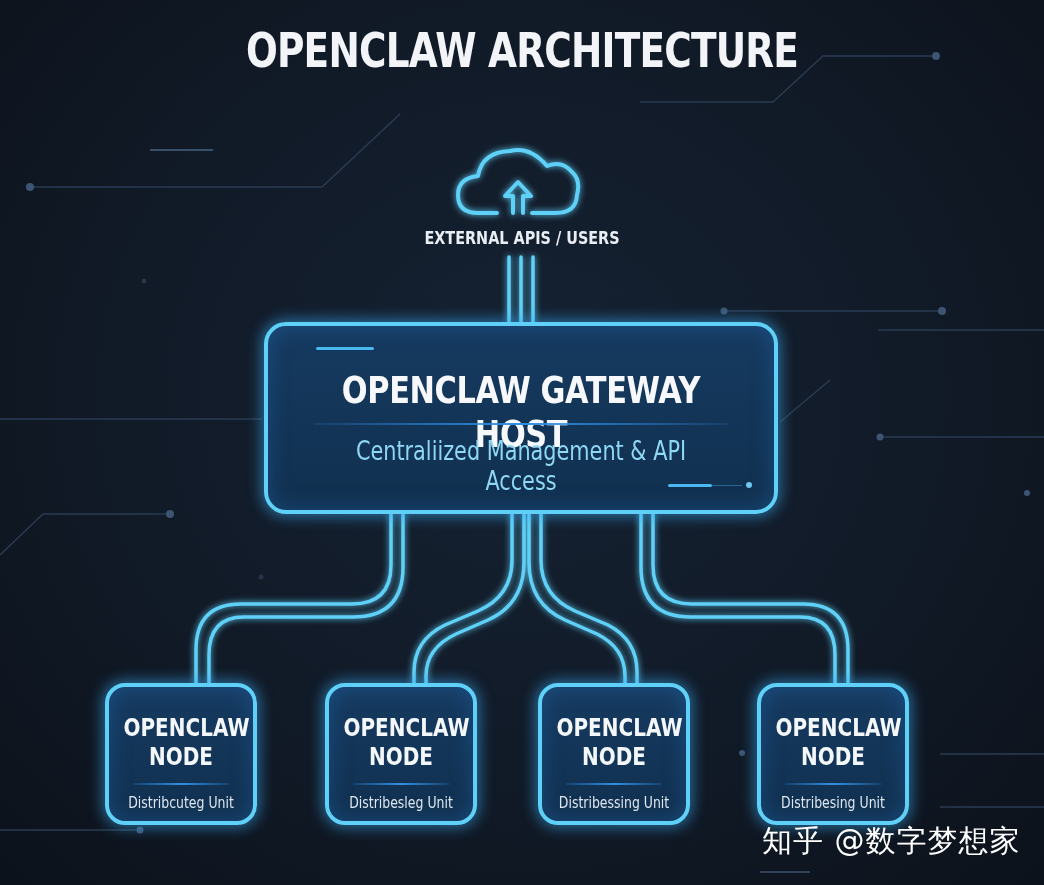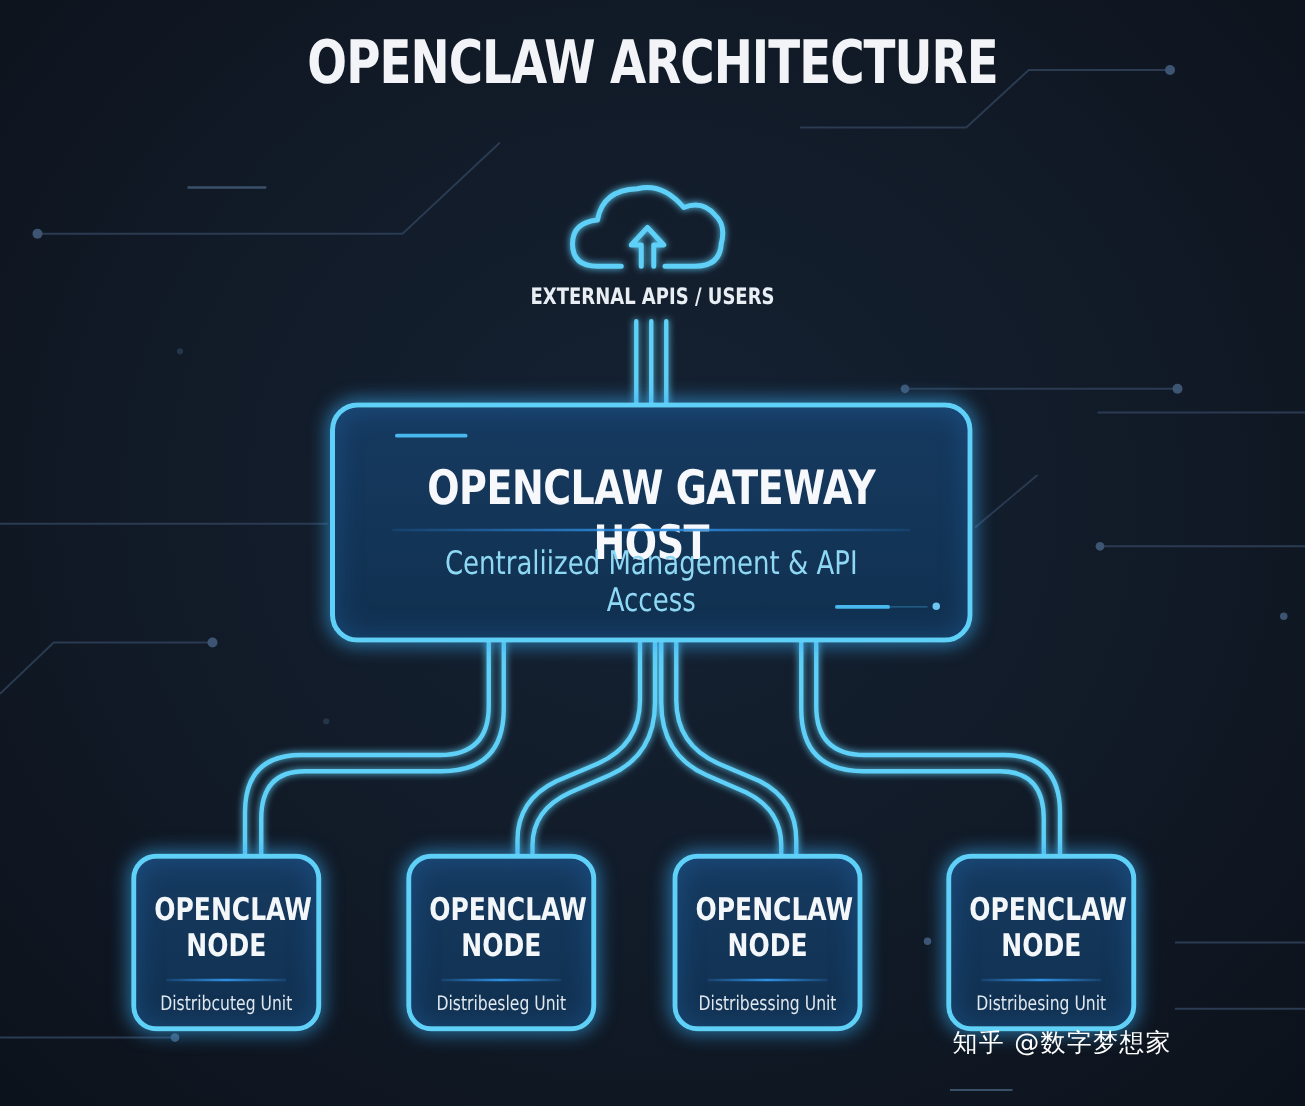--- a/index.html
+++ b/index.html
@@ -55,21 +55,21 @@
     position: absolute; left: 24px; right: 24px; top: 96px; height: 2px;
     background: linear-gradient(90deg, rgba(40,110,190,0.25), #2f90e2 50%, rgba(40,110,190,0.25));
   }
   .node-sub {
     position: absolute; left: 0; width: 100%; top: 106px; text-align: center;
     color: #dfe7ef; font-family: "DejaVu Sans", sans-serif; font-size: 16px;
     transform: scaleX(0.78); transform-origin: 50% 0;
   }
   .watermark {
     position: absolute; left: 762px; top: 821px; color: #ffffff;
-    font-family: "DejaVu Sans", sans-serif; font-size: 20px; letter-spacing: 1px;
+    font-family: "DejaVu Sans", sans-serif; font-size: 30px; letter-spacing: 1px;
   }
 </style>
 </head>
 <body>
 
 <svg class="layer" viewBox="0 0 1044 885">
   <g stroke="#2a3b52" stroke-width="1.5" fill="none">
     <path d="M30 187 L322 187 L400 114"></path>
     <path d="M150 150 L213 150" stroke="#3a5068" stroke-width="2"></path>
     <path d="M640 102 L773 102 L823 56 L936 56"></path>

